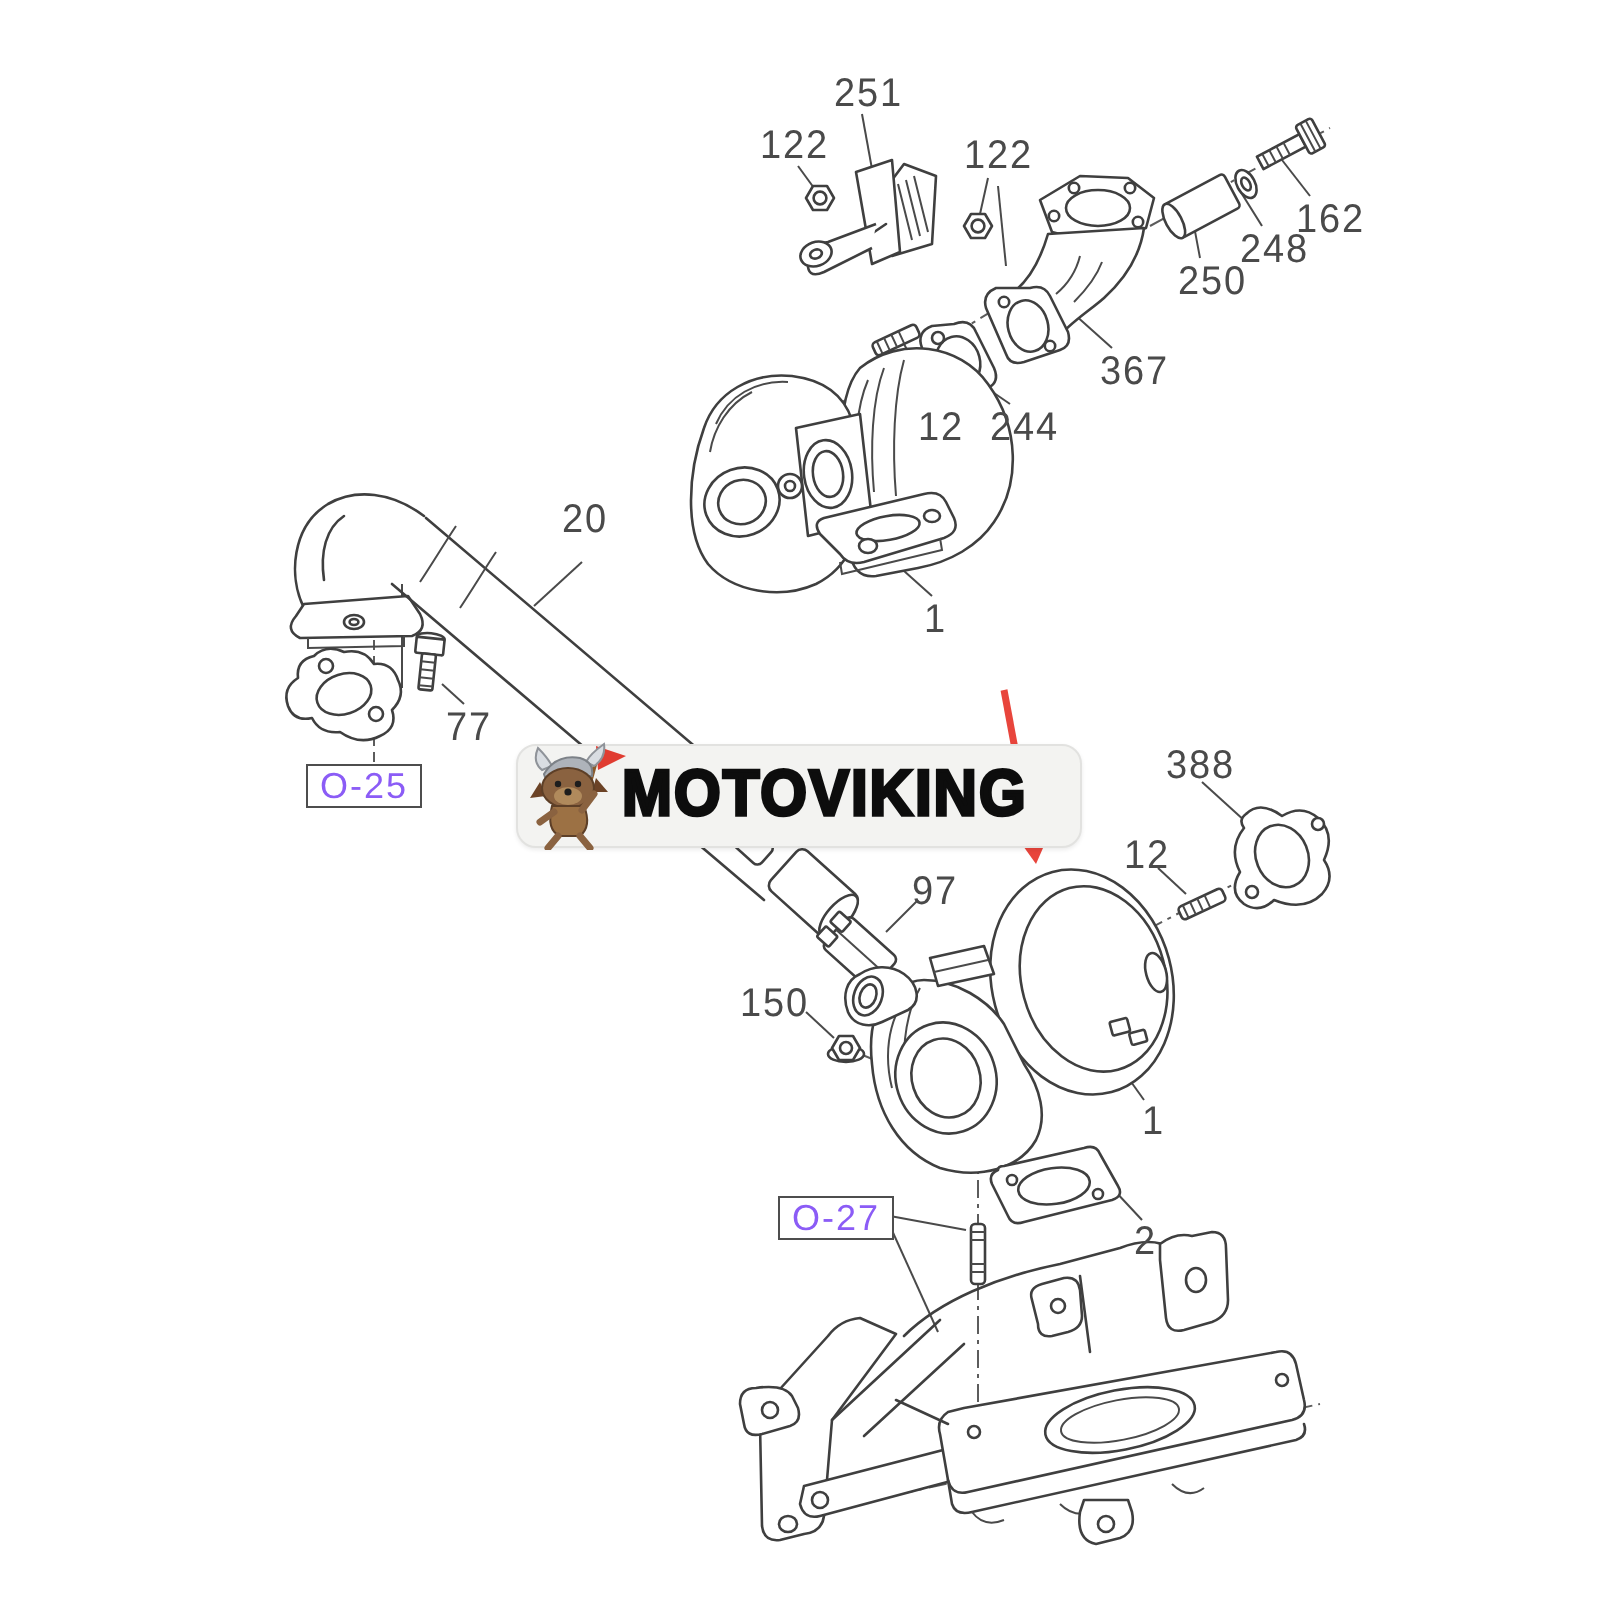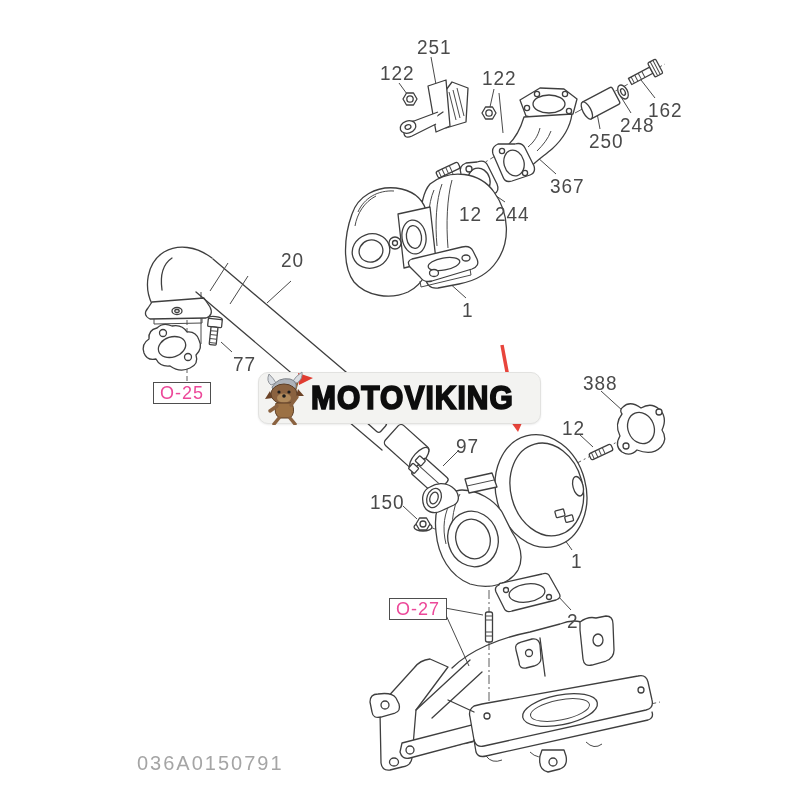--- a/index.html
+++ b/index.html
@@ -2,21 +2,21 @@
 <html><head>
 <meta charset="utf-8">
 <style>
   html,body{margin:0;padding:0;background:#fff;}
   #stage{position:relative;width:732px;height:800px;background:#fff;overflow:hidden;
          font-family:"Liberation Sans",sans-serif;}
   #lineart{position:absolute;left:0;top:0;}
   #labels-layer{position:absolute;left:0;top:0;width:800px;height:800px;pointer-events:none;}
   .plabel{position:absolute;font-size:20px;color:#4a4a4a;letter-spacing:1px;
           transform:scaleX(.95);transform-origin:left top;white-space:nowrap;}
-  .refbox{position:absolute;font-size:18px;color:#ec4899;border:1.6px solid #4e4e4e;
+  .refbox{position:absolute;font-size:18px;color:#8b5cf6;border:1.6px solid #4e4e4e;
           padding:0 6px;line-height:20px;letter-spacing:1px;background:#fff;white-space:nowrap;}
   #banner{position:absolute;left:258px;top:372px;width:281px;height:50px;background:#f3f3f1;
           border:1px solid #e2e2e0;border-radius:10px;box-shadow:0 1px 2px rgba(0,0,0,.08);
           display:flex;align-items:center;text-align:right;}
   #banner-text{font-size:30px;font-weight:700;color:#0d0d0d;letter-spacing:1px;
                -webkit-text-stroke:1.6px #0d0d0d;margin-left:2px;transform:scaleY(1.08);
                white-space:nowrap;}
   #mascot{position:absolute;left:4px;top:-4px;width:52px;height:56px;}
   #footer-code{position:absolute;left:137px;top:752px;font-size:20px;color:#a5a5a5;
                letter-spacing:2px;}
@@ -271,21 +271,21 @@
       <span class="plabel" style="left: 380px; top: 62px;">122</span>
       <span class="plabel" style="left: 482px; top: 67px;">122</span>
       <span class="plabel" style="left: 648px; top: 99px;">162</span>
       <span class="plabel" style="left: 620px; top: 114px;">248</span>
       <span class="plabel" style="left: 589px; top: 130px;">250</span>
       <span class="plabel" style="left: 550px; top: 175px;">367</span>
       <span class="plabel" style="left: 459px; top: 203px;">12</span>
       <span class="plabel" style="left: 495px; top: 203px;">244</span>
       <span class="plabel" style="left: 462px; top: 299px;">1</span>
       <span class="plabel" style="left: 281px; top: 249px;">20</span>
-      <span class="plabel" style="left: 233px; top: 353px; text-align: center;">77</span>
+      <span class="plabel" style="left: 223px; top: 353px; text-align: center;">77</span>
       <span class="plabel" style="left: 583px; top: 372px;">388</span>
       <span class="plabel" style="left: 562px; top: 417px;">12</span>
       <span class="plabel" style="left: 456px; top: 435px;">97</span>
       <span class="plabel" style="left: 370px; top: 491px;">150</span>
       <span class="plabel" style="left: 571px; top: 550px;">1</span>
       <span class="plabel" style="left: 567px; top: 610px;">2</span>
       <span class="refbox" style="left: 153px; top: 382px;">O-25</span>
       <span class="refbox" style="left: 389px; top: 598px;">O-27</span>
     </div>
 
@@ -313,15 +313,14 @@
 
     <path d="M28 36 L34 28" stroke="#8a6240" stroke-width="3.5" stroke-linecap="round"></path>
     <path d="M14 37 L7 42" stroke="#8a6240" stroke-width="3.5" stroke-linecap="round"></path>
 
     <path d="M16 49 L11 55" stroke="#8a6240" stroke-width="3.5" stroke-linecap="round"></path>
     <path d="M27 49 L32 55" stroke="#8a6240" stroke-width="3.5" stroke-linecap="round"></path>
   </svg>
   <div id="banner-text" style="margin-left:52px">MOTOVIKING</div>
 </div>
 
-<div id="footer-code">036A0150791</div>
 
 </div>
 
 </body></html>

